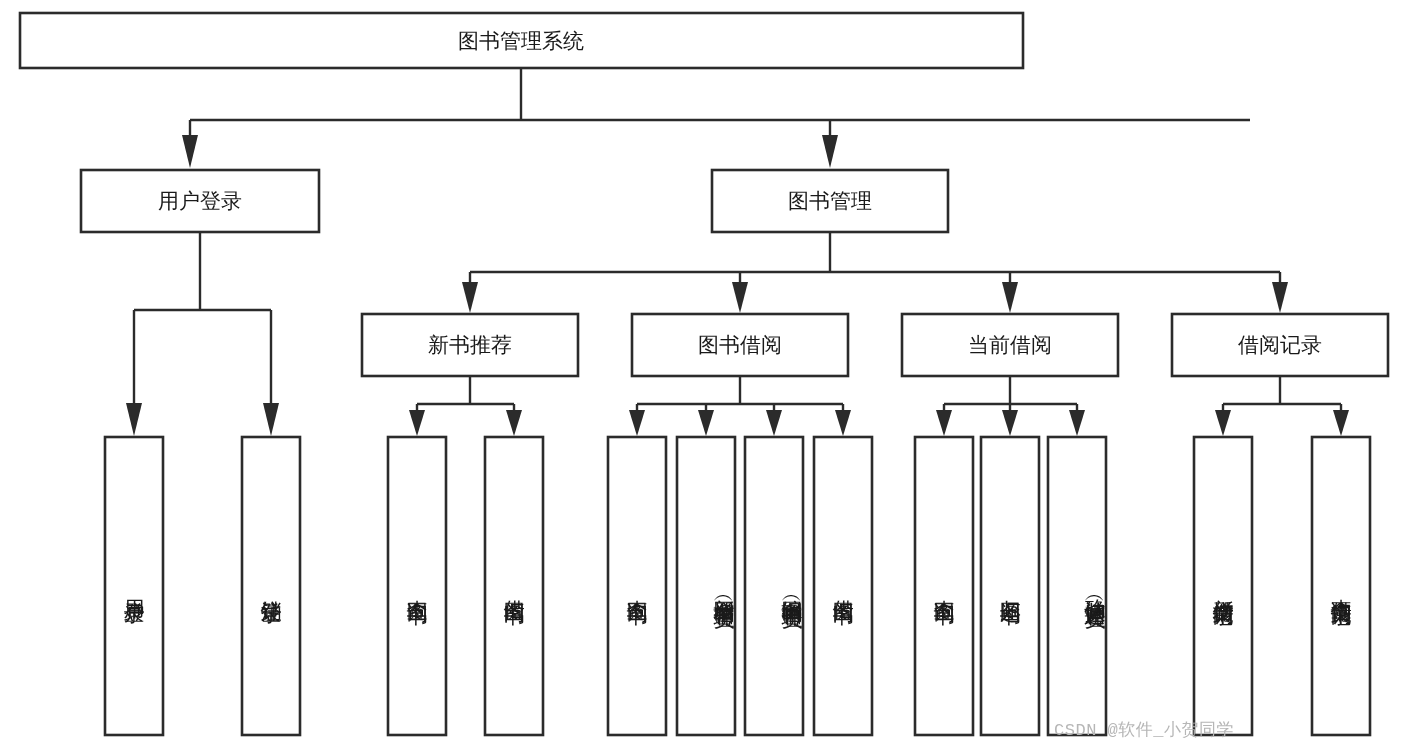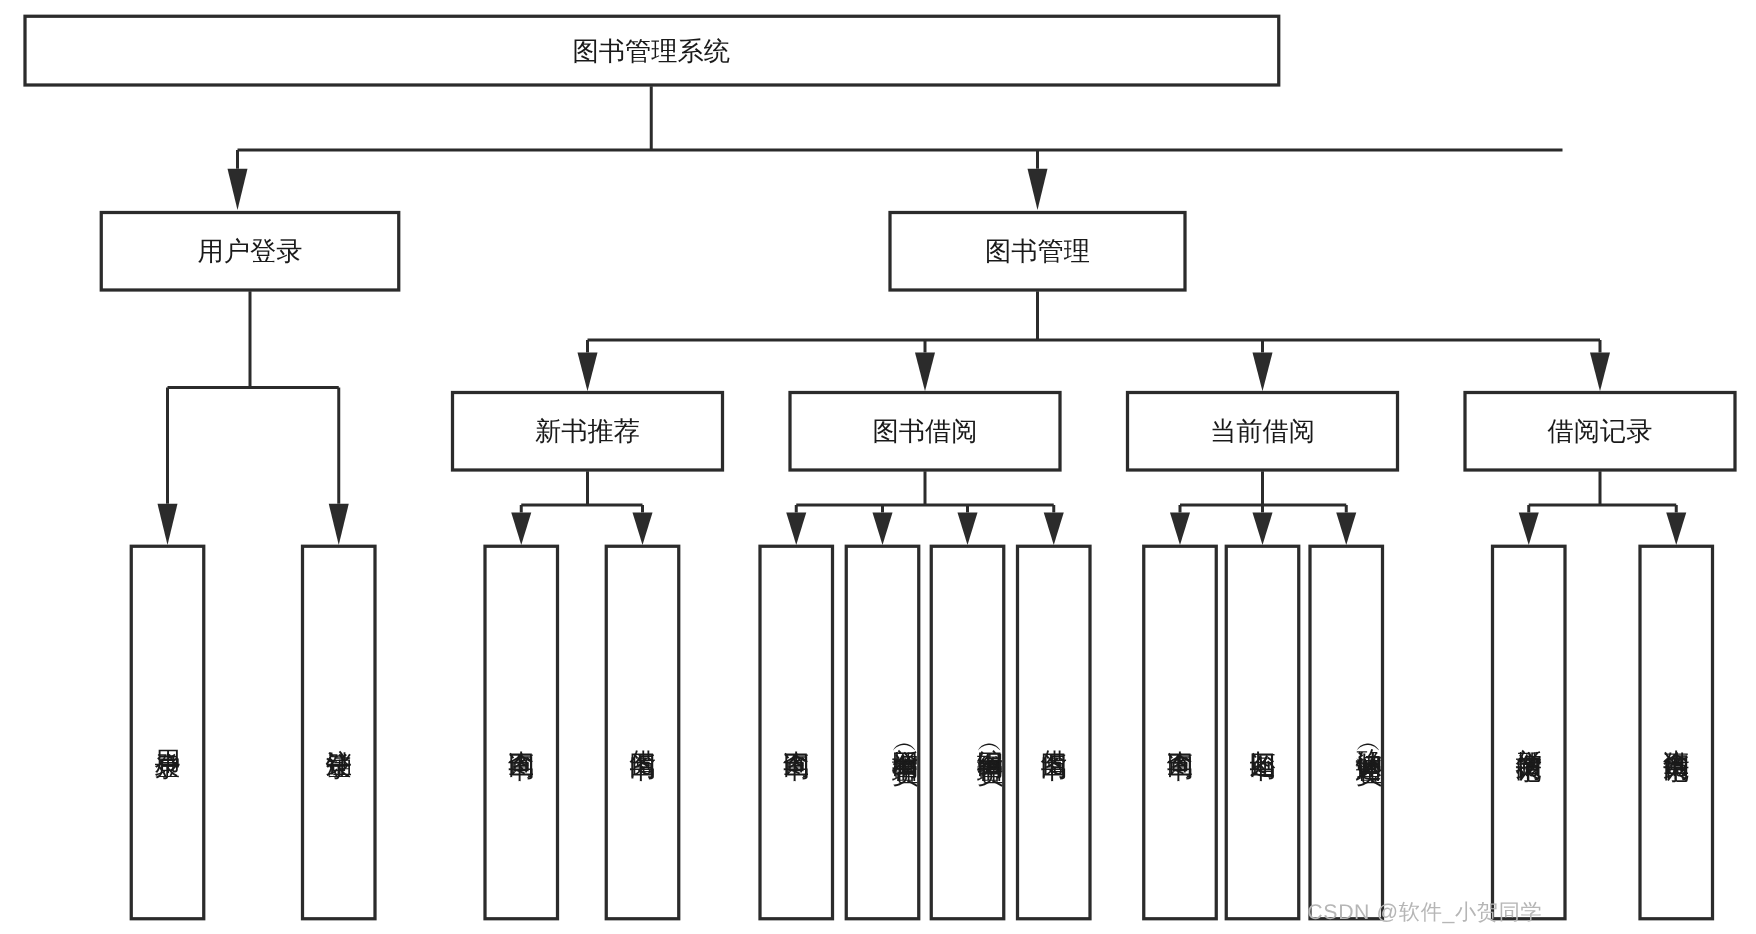--- a/index.html
+++ b/index.html
@@ -63,21 +63,21 @@
     white-space: nowrap;
     user-select: none;
   }
   .vtext.centered {
     align-items: center;
   }
   #watermark {
     position: absolute;
     right: 8px;
     bottom: 6px;
-    font-family: Liberation Sans, sans-serif;
+    font-family: Liberation Mono, monospace;
     font-size: 17px;
     color: #b6b6b6;
     letter-spacing: 0.5px;
     white-space: nowrap;
   }
 </style>
 </head>
 <body>
 
 <div id="diagram-root">

